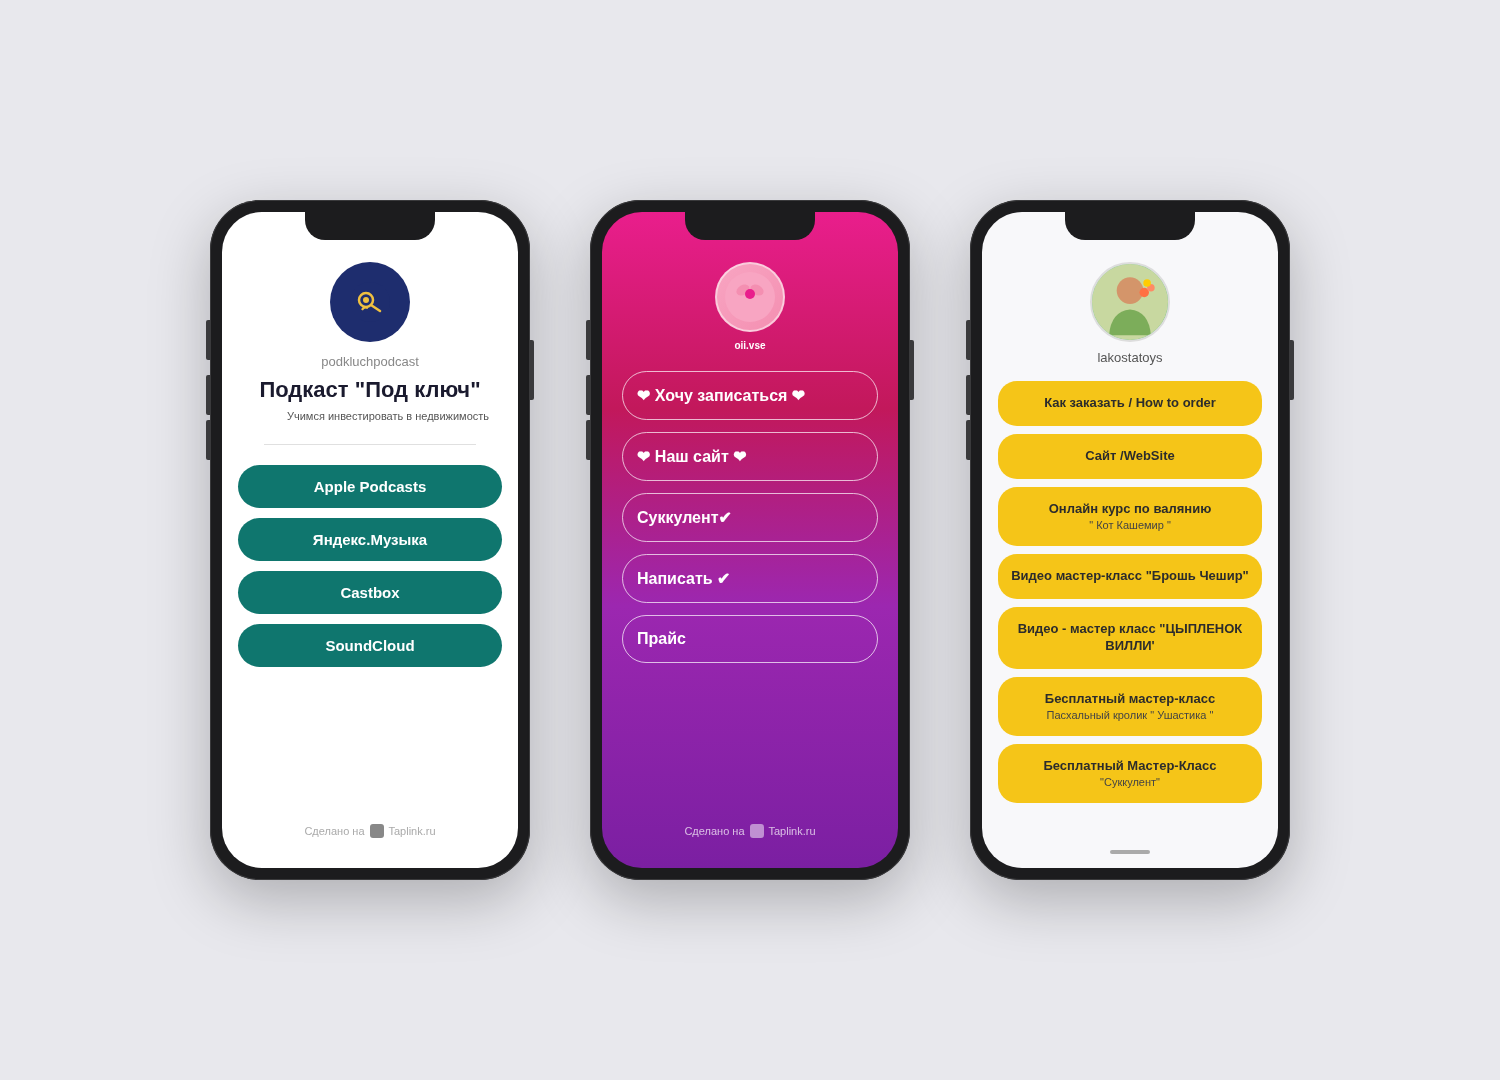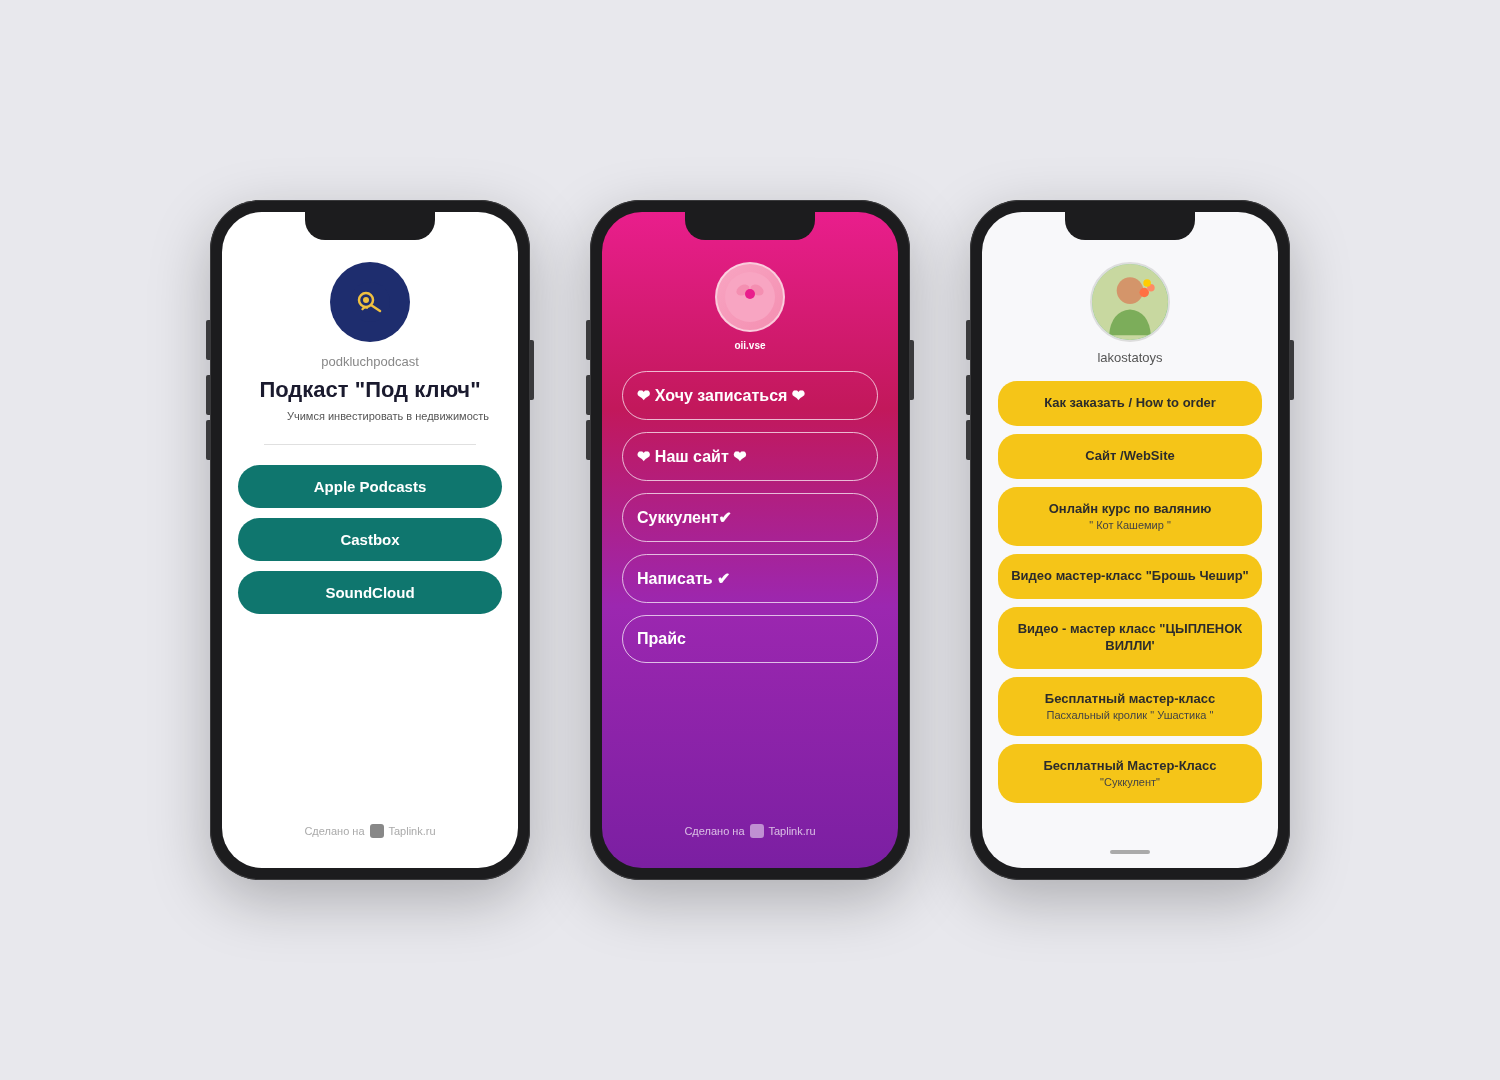--- a/index.html
+++ b/index.html
@@ -301,20 +301,21 @@
             <path d="M16 32 Q18 28 22 30" stroke="#f0c040" stroke-width="2" fill="none"></path>
           </svg>
         </div>
 
         <span class="p1-username">podkluchpodcast</span>
         <div class="p1-title">Подкаст "Под ключ"</div>
         <div class="p1-subtitle">Учимся инвестировать в недвижимость</div>
         <div class="p1-divider"></div>
 
         <button class="p1-btn">Apple Podcasts</button>
+        <button class="p1-btn">Яндекс.Музыка</button>
         <button class="p1-btn">Castbox</button>
         <button class="p1-btn">SoundCloud</button>
 
         <div class="p1-footer">
           <span>Сделано на</span>
           <span class="taplink-icon"></span>
           <span>Taplink.ru</span>
         </div>
 
       </div>

